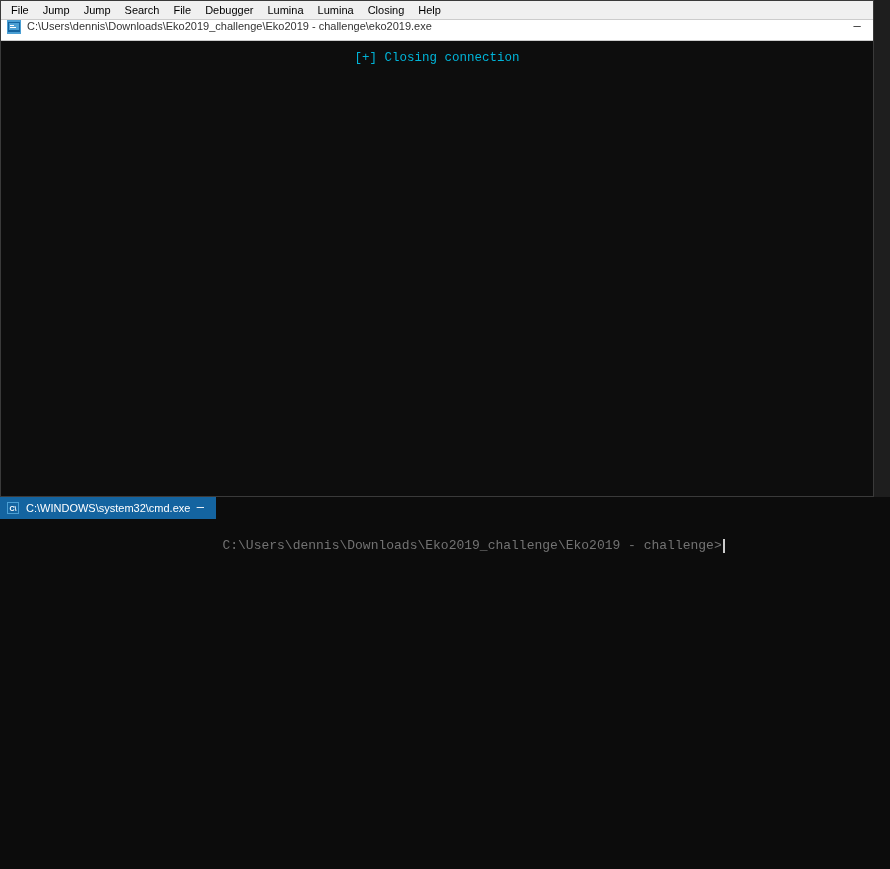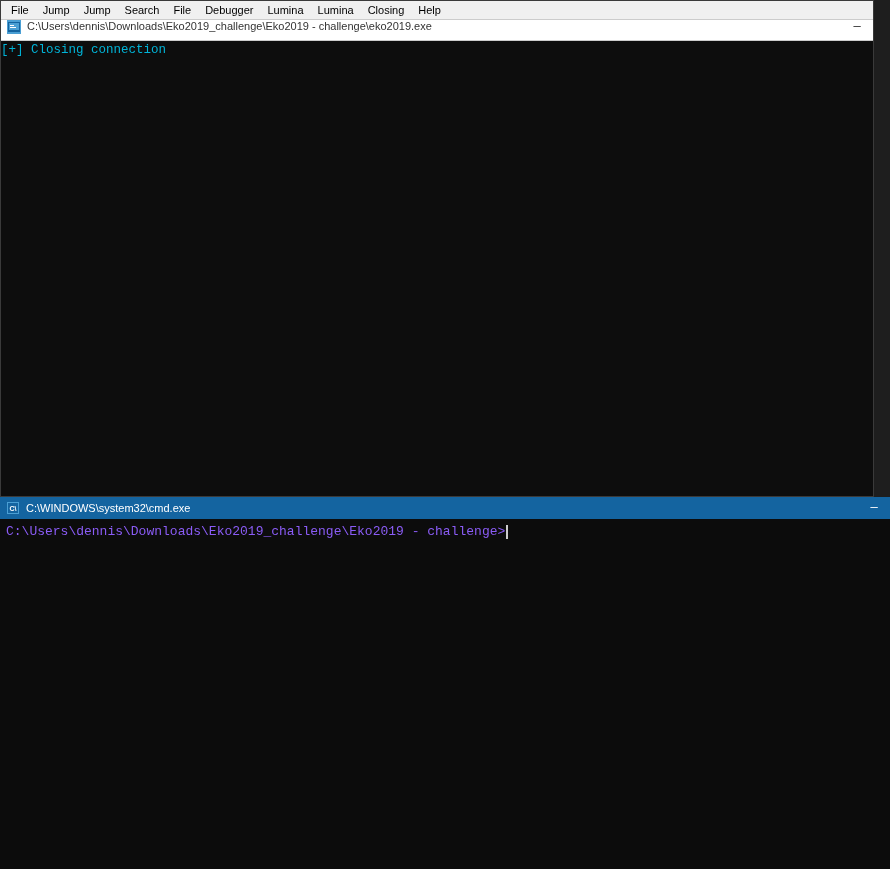--- a/index.html
+++ b/index.html
@@ -80,37 +80,39 @@
       align-items: center;
       justify-content: center;
       font-size: 12px;
       color: #333;
       cursor: pointer;
     }
 
     .console-area {
       flex: 1;
       background: #0d0d0d;
+      padding: 8px;
       overflow: hidden;
+      text-align: center;
     }
 
     .console-line {
       font-family: 'Courier New', Courier, monospace;
       font-size: 12.5px;
       line-height: 1.5;
       color: #00b4d8;
     }
 
     
     .bottom-window {
       width: 890px;
       height: 372px;
       background: #0c0c0c;
       display: flex;
-      flex-direction: column;
+      flex-direction: row;
       margin-top: 0;
     }
 
     .cmd-title-bar {
       height: 22px;
       background: #1464a0;
       display: flex;
       align-items: center;
       padding: 0 6px;
     }
@@ -165,21 +167,22 @@
       flex: 1;
       background: #0c0c0c;
       padding: 4px 6px;
       overflow: hidden;
     }
 
     .cmd-line {
       font-family: 'Courier New', Courier, monospace;
       font-size: 13px;
       line-height: 1.4;
-      color: #8b5cf6;
+      color: #737373;
+      margin-top: 36px;
     }
 
     .cursor-line {
       display: flex;
       align-items: center;
     }
 
     .cursor {
       width: 2px;
       height: 14px;

